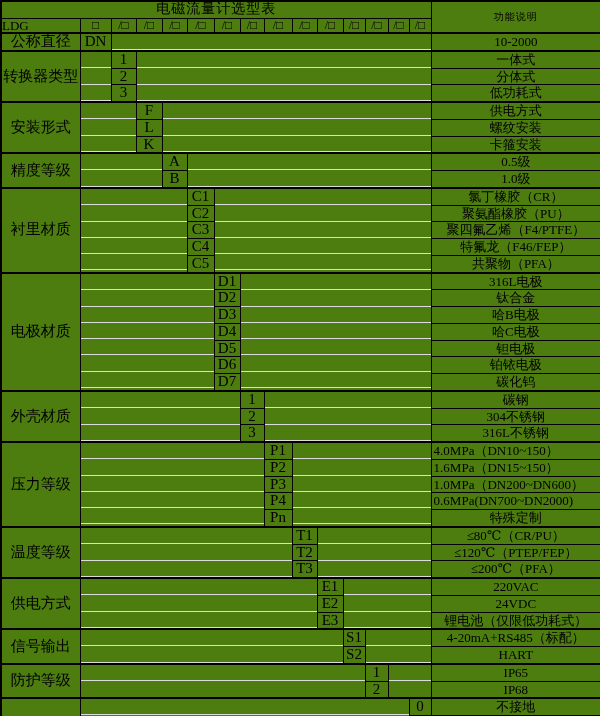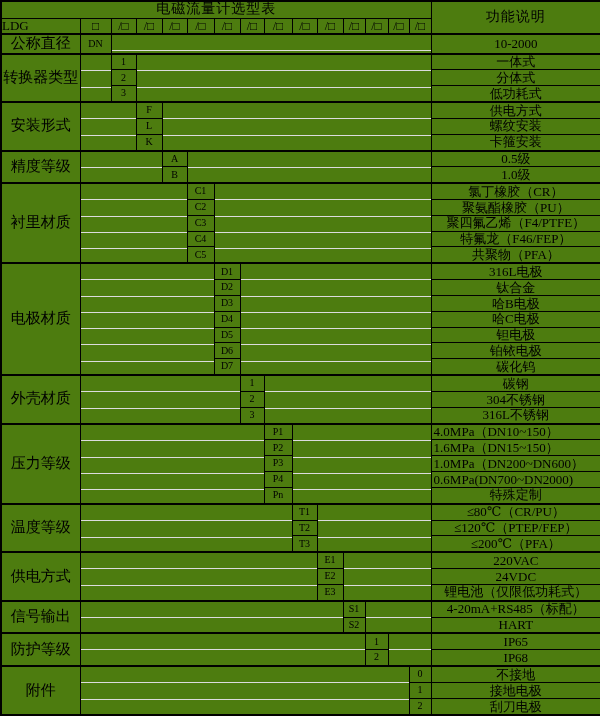--- a/index.html
+++ b/index.html
@@ -18,25 +18,25 @@
     text-align: center;
     vertical-align: middle;
     font-size: 13px;
     line-height: 1.05;
     color: #000;
     overflow: hidden;
     white-space: nowrap;
   }
   tr.r-title { height: 17px; }
   td.title-cell { font-size: 14px; letter-spacing: 1px; }
-  td.desc-header { font-size: 14px; letter-spacing: 1px; margin-top: 12px; }
+  td.desc-header { font-size: 10px; letter-spacing: 1px; margin-top: 12px; }
   td.ldg { text-align: left; font-size: 13px; }
   td.box { font-size: 12px; padding: 0; }
   td.cat { font-size: 15px; }
-  td.code { font-size: 10px; }
+  td.code { font-size: 15px; }
   td.desc { font-size: 13px; }
   td.desc.la { text-align: left; padding-left: 2px; margin-top: 28px; }
   td.blank {
     background-image: repeating-linear-gradient(
       to bottom,
       transparent 0px, transparent 15.3px,
       #dcdcdc 15.3px, #dcdcdc 16.27px);
   }
   tr.gt td { border-top: 2px solid #000; }
 </style>

